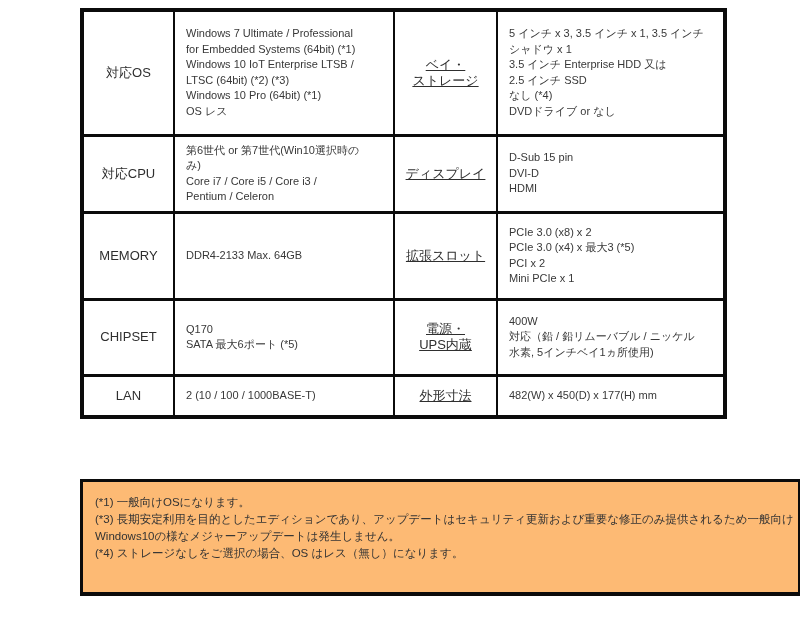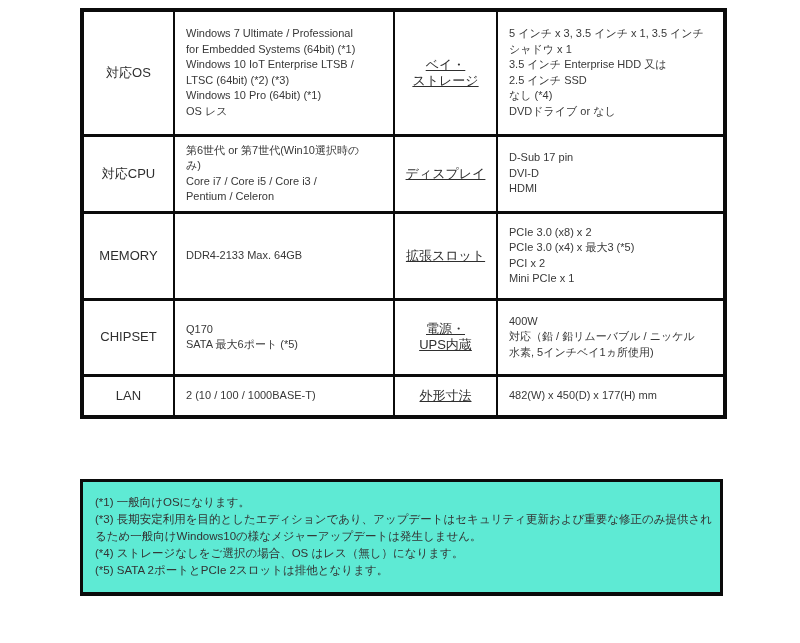--- a/index.html
+++ b/index.html
@@ -30,23 +30,23 @@
     padding:4px 19px 4px 11px;
     white-space:pre-line;
   }
   tr.r1{height:125px}
   tr.r2{height:77px}
   tr.r3{height:87px}
   tr.r4{height:76px}
   tr.r5{height:42px}
   tr.r6{height:62px}
   .notes{
-    position:absolute;left:80px;top:479px;width:643px;height:117px;
+    position:absolute;left:80px;top:479px;width:721px;height:117px;
     box-sizing:border-box;border:3px solid #0b0b0b;border-bottom-width:4px;
-    background:#5eead4;
+    background:#fdba74;
     padding:12px 4px 0 12px;
   }
   .note{
     font-size:11.5px;line-height:17px;color:#333333;
   }
 </style>
 </head>
 <body>
 
 <div class="page">
@@ -75,21 +75,21 @@
 2.5 インチ SSD
 なし (*4)
 DVDドライブ or なし</td>
       </tr>
       <tr class="r2">
         <td class="lab">対応CPU</td>
         <td class="val">第6世代 or 第7世代(Win10選択時のみ)
 Core i7 / Core i5 / Core i3 /
 Pentium / Celeron</td>
         <td class="lab lab2">ディスプレイ</td>
-        <td class="val">D-Sub 17 pin
+        <td class="val">D-Sub 15 pin
 DVI-D
 HDMI</td>
       </tr>
       <tr class="r3">
         <td class="lab">MEMORY</td>
         <td class="val">DDR4-2133 Max. 64GB</td>
         <td class="lab lab2">拡張スロット</td>
         <td class="val">PCIe 3.0 (x8) x 2
 PCIe 3.0 (x4) x 最大3 (*5)
 PCI x 2
@@ -110,16 +110,15 @@
         <td class="lab lab2">外形寸法</td>
         <td class="val">482(W) x 450(D) x 177(H) mm</td>
       </tr>
     </tbody>
   </table>
 
   <div class="notes">
     <div class="note">(*1) 一般向けOSになります。</div>
     <div class="note">(*3) 長期安定利用を目的としたエディションであり、アップデートはセキュリティ更新および重要な修正のみ提供されるため一般向けWindows10の様なメジャーアップデートは発生しません。</div>
     <div class="note">(*4) ストレージなしをご選択の場合、OS はレス（無し）になります。</div>
-    <div class="note">(*5) SATA 2ポートとPCIe 2スロットは排他となります。</div>
   </div>
 
 </div>
 
 </body></html>

